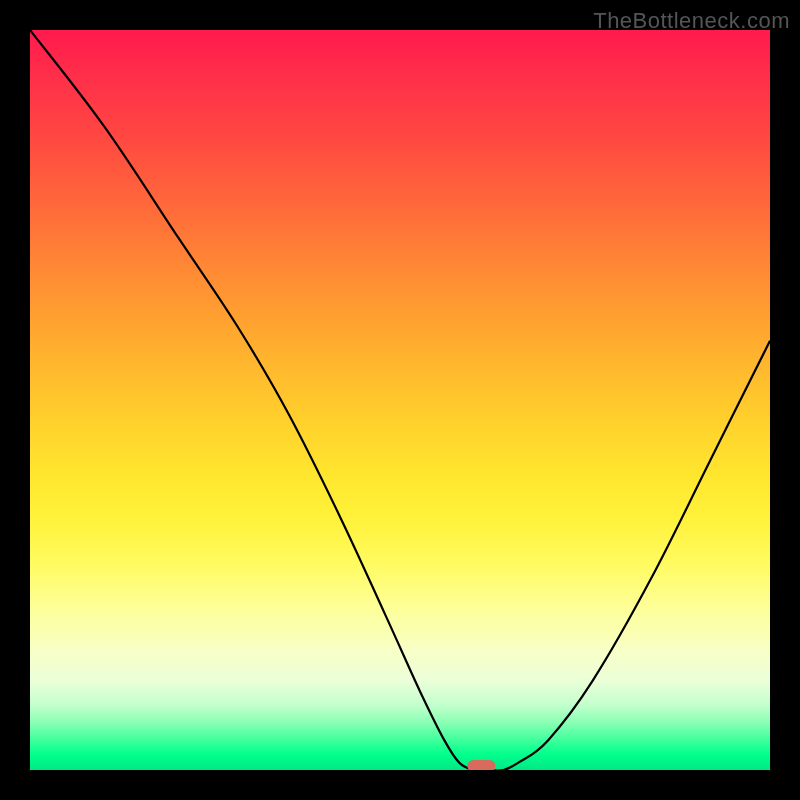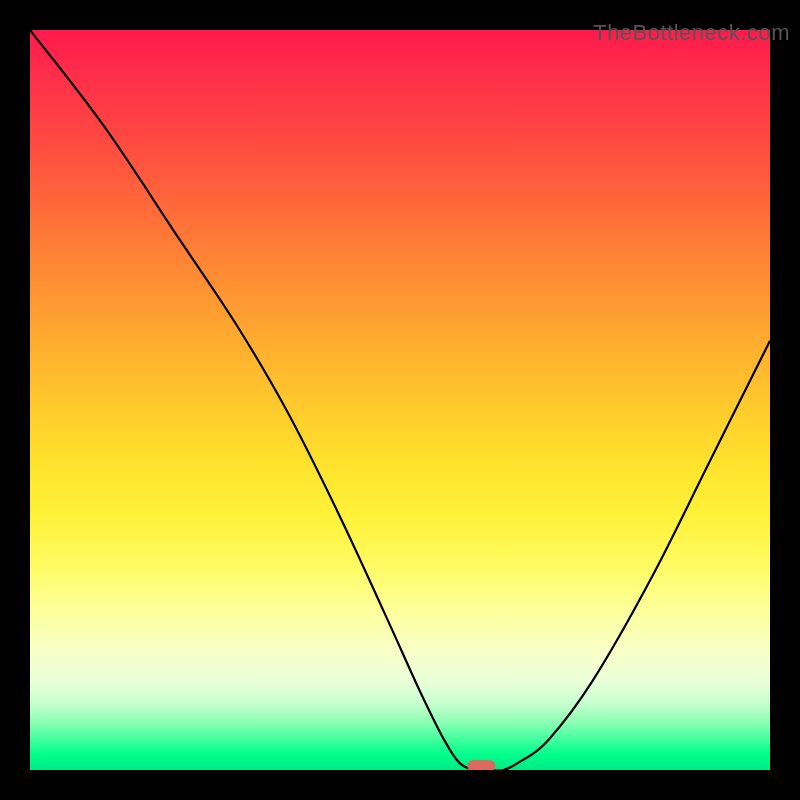--- a/index.html
+++ b/index.html
@@ -12,21 +12,21 @@
     font-family: Arial, Helvetica, sans-serif;
   }
   .frame {
     position: relative;
     width: 800px;
     height: 800px;
     background: #000;
   }
   .watermark {
     position: absolute;
-    top: 20px;
+    top: 8px;
     right: 10px;
     color: #555;
     font-size: 22px;
     font-weight: 500;
     letter-spacing: 0.5px;
     z-index: 10;
   }
   .plot-area {
     position: absolute;
     left: 30px;

